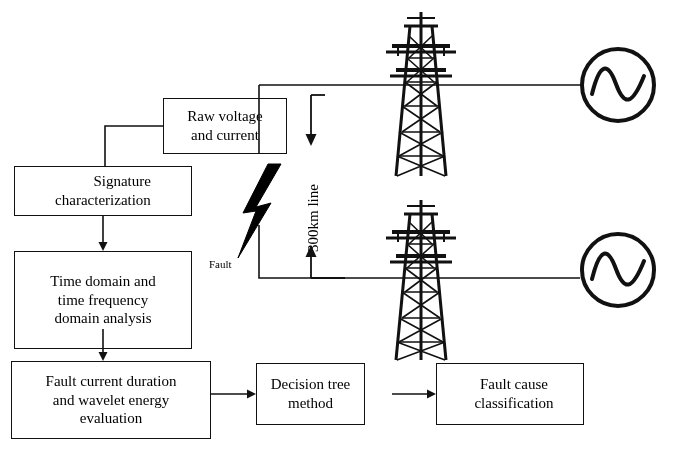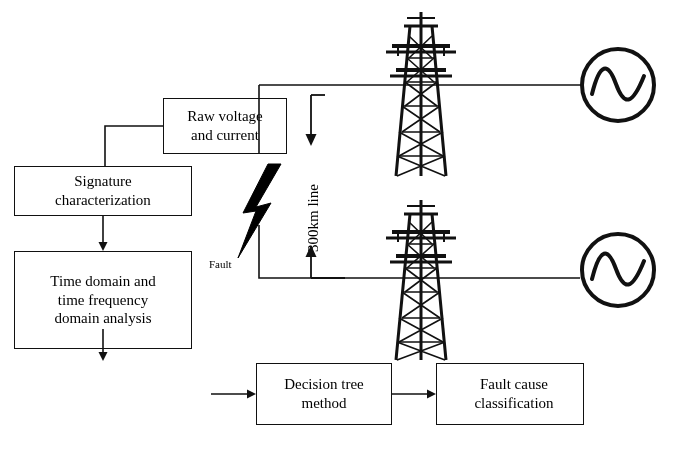--- a/index.html
+++ b/index.html
@@ -64,32 +64,37 @@
 <body>
 
 <div id="canvas">
 
   <div class="box" style="left:163px; top:98px; width:124px; height:56px;">
     <span style="white-space:pre-line;">Raw voltage
 and current</span>
   </div>
 
   <div class="box" style="left:14px; top:166px; width:178px; height:50px;">
-    <span style="white-space:pre-line;">Signature
+    <span style="white-space:pre-line;text-align:right;">Signature
 characterization</span>
   </div>
 
   <div class="box" style="left:14px; top:251px; width:178px; height:98px;">
     <span style="white-space:pre-line;">Time domain and
 time frequency
 domain analysis</span>
   </div>
 
-
-  <div class="box" style="left:256px; top:363px; width:136px; height:62px;">
+  <div class="box" style="left:11px; top:361px; width:200px; height:78px;">
+    <span style="white-space:pre-line;">Fault current duration
+and wavelet energy
+evaluation</span>
+  </div>
+
+  <div class="box" style="left:256px; top:363px; width:109px; height:62px;">
     <span style="white-space:pre-line;">Decision tree
 method</span>
   </div>
 
   <div class="box" style="left:436px; top:363px; width:148px; height:62px;">
     <span style="white-space:pre-line;margin-left:8px;">Fault cause
 classification</span>
   </div>
 
   <div class="label" style="left:209px; top:258px;">Fault</div>

